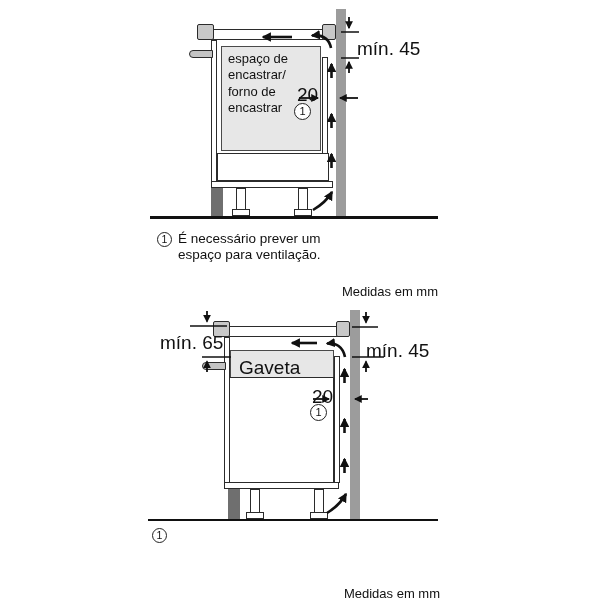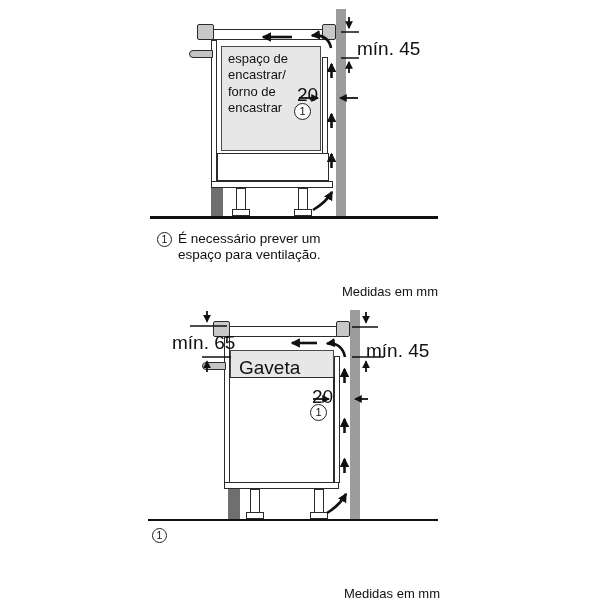--- a/index.html
+++ b/index.html
@@ -95,21 +95,21 @@
     <div class="abs outl" style="left:250px;top:489px;width:10px;height:25px;"></div>
     <div class="abs outl" style="left:246px;top:512px;width:18px;height:7px;"></div>
     <div class="abs outl" style="left:314px;top:489px;width:10px;height:25px;"></div>
     <div class="abs outl" style="left:310px;top:512px;width:18px;height:7px;"></div>
 
     <div class="abs floor" style="left:148px;top:518.5px;width:290px;height:2.6px;"></div>
 
     <div class="abs lbl-sm" style="left:312px;top:387px;">20</div>
     <div class="abs note-circle" style="left:310px;top:404px;">1</div>
     <div class="abs lbl-sm" style="left:366px;top:341px;">mín. 45</div>
-    <div class="abs lbl-sm" style="left:172px;top:333px;">mín. 65</div>
+    <div class="abs lbl-sm" style="left:160px;top:333px;">mín. 65</div>
   </div>
 
   <div class="abs fnote-circle" style="left:152px;top:528px;">1</div>
   <div class="abs units" style="left:335px;top:587px;width:105px;text-align:right;">Medidas em mm</div>
 
   <svg class="overlay" width="600" height="600" viewBox="0 0 600 600">
     <defs>
       <marker id="ah" viewBox="0 0 10 10" refX="8.5" refY="5" markerWidth="3.6" markerHeight="3.6" orient="auto-start-reverse" markerUnits="strokeWidth">
         <path d="M0,0 L10,5 L0,10 z" fill="#111"></path>
       </marker>

